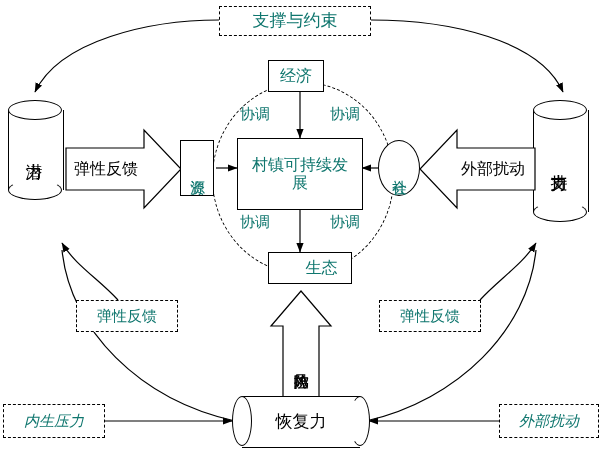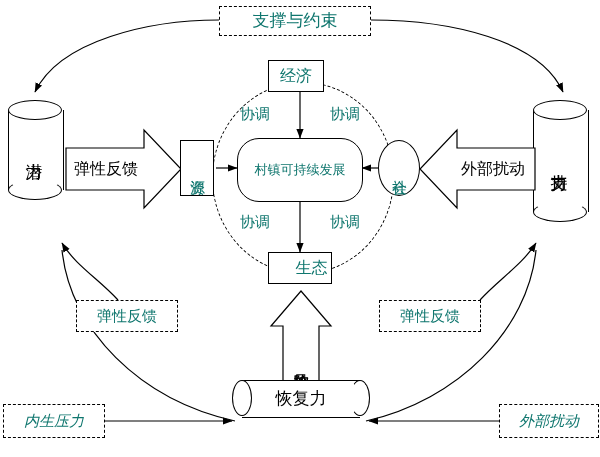--- a/index.html
+++ b/index.html
@@ -102,23 +102,23 @@
   <div class="node boxsolid" style="left:180px;top:140px;width:34px;height:56px;">
     <span class="vert" style="font-size:15px;">资源</span>
   </div>
 
   <div class="node circ" style="left:378px;top:140px;width:42px;height:56px;">
     <span class="vert" style="font-size:15px;">社会</span>
   </div>
 
   <div class="node boxsolid lbl" style="left:268px;top:60px;width:56px;height:32px;font-size:16px;">经济</div>
 
-  <div class="node boxsolid lbl" style="left:268px;top:252px;width:64px;height:32px;font-size:16px;padding-left:23px;">生态</div>
+  <div class="node boxsolid lbl" style="left:268px;top:252px;width:84px;height:32px;font-size:16px;padding-left:23px;">生态</div>
 
-  <div class="node boxsolid lbl" style="left:237px;top:138px;width:126px;height:64px;font-size:13px;padding:0 10px;border-radius:22px;">村镇可持续发展</div>
+  <div class="node boxsolid lbl" style="left:237px;top:138px;width:126px;height:72px;font-size:16px;padding:0 10px;">村镇可持续发展</div>
 
   <div class="node plain lbl" style="left:230px;top:103px;width:50px;height:22px;font-size:15px;">协调</div>
   <div class="node plain lbl" style="left:320px;top:103px;width:50px;height:22px;font-size:15px;">协调</div>
   <div class="node plain lbl" style="left:230px;top:211px;width:50px;height:22px;font-size:15px;">协调</div>
   <div class="node plain lbl" style="left:320px;top:211px;width:50px;height:22px;font-size:15px;">协调</div>
 
   <div class="arrowwrap" style="left:270px;top:290px;width:62px;height:110px;">
     <svg width="62" height="110" viewBox="0 0 62 110">
       <path d="M13,110 L13,36 L1,36 L31,1 L61,36 L49,36 L49,110 Z" fill="#fff" stroke="#000" stroke-width="1.2"></path>
     </svg>
@@ -128,21 +128,21 @@
   </div>
 
   <div class="node boxdash lbl" style="left:76px;top:300px;width:102px;height:32px;font-size:15px;">弹性反馈</div>
 
   <div class="node boxdash lbl" style="left:379px;top:300px;width:102px;height:32px;font-size:15px;">弹性反馈</div>
 
   <div class="node boxdash lbl" style="left:3px;top:404px;width:102px;height:34px;font-size:15px;font-style:italic;">内生压力</div>
 
   <div class="node boxdash lbl" style="left:499px;top:404px;width:100px;height:34px;font-size:15px;font-style:italic;">外部扰动</div>
 
-  <div class="cylh" style="left:232px;top:380px;width:138px;height:36px;">
+  <div class="cylh" style="left:232px;top:396px;width:138px;height:50px;">
     <div class="body"></div>
     <div class="capr"></div>
     <div class="capl"></div>
     <div class="txt">
       <span style="font-size:17px;">恢复力</span>
     </div>
   </div>
 
 </div>
 

